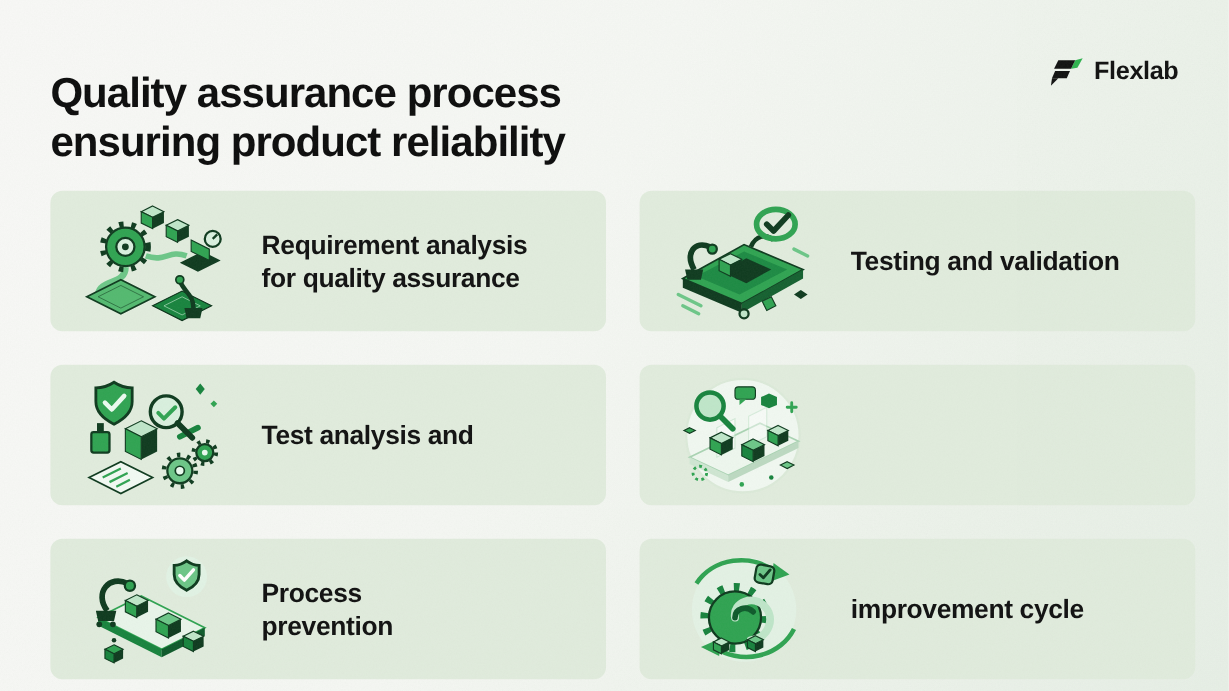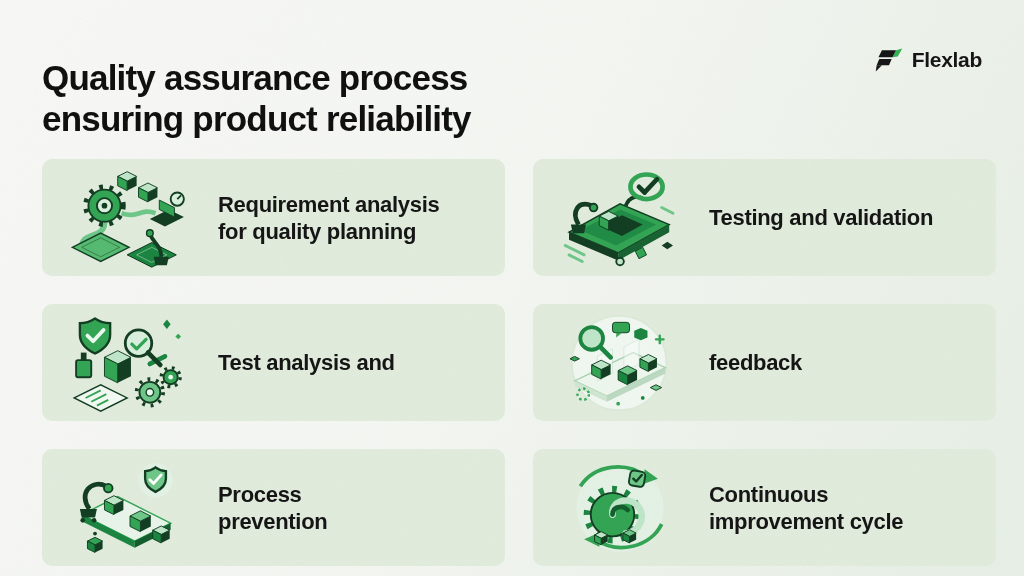--- a/index.html
+++ b/index.html
@@ -90,21 +90,21 @@
         <line x1="115" y1="35" x2="119" y2="31" stroke="#0e3a1e" stroke-width="2"></line>
         <polygon points="62,94 88,81 114,94 88,107" fill="#17833d" stroke="#062d15"></polygon>
         <polygon points="72,94 88,86 104,94 88,102" fill="none" stroke="#bfe6c9" stroke-width="0.8" opacity="0.7"></polygon>
         <path d="M98,96 C98,84 90,82 86,72" fill="none" stroke="#0e3a1e" stroke-width="4"></path>
         <circle cx="86" cy="71" r="3.5" fill="#2fa351" stroke="#0e3a1e" stroke-width="1.5"></circle>
         <polygon points="90,96 106,96 104,105 92,105" fill="#0e3a1e"></polygon>
       </svg>
     </div>
     <div class="card-text">
       <div>Requirement analysis</div>
-      <div>for quality planning</div>
+      <div>for quality assurance</div>
     </div>
   </div>
 
   <div class="card">
     <div class="card-icon">
       <svg viewBox="0 0 130 110" aria-hidden="true">
         <path d="M6,84 l20,10 M10,94 l14,7" stroke="#6cc687" stroke-width="3" stroke-linecap="round"></path>
         <path d="M108,44 l12,6" stroke="#6cc687" stroke-width="3" stroke-linecap="round"></path>
         <polygon points="10,70 64,40 116,62 62,92" fill="#2fa351" stroke="#0e3a1e" stroke-width="1.5"></polygon>
         <polygon points="22,68 64,46 102,62 60,84" fill="#1c8a43"></polygon>
@@ -186,21 +186,20 @@
         <polygon points="86,18 93,21 93,28 86,31 79,28 79,21" fill="#17833d"></polygon>
         <path d="M102,30 h8 M106,26 v8" stroke="#2fa351" stroke-width="2.5" stroke-linecap="round"></path>
         <circle cx="25" cy="88" r="6" fill="none" stroke="#2fa351" stroke-width="2.5" stroke-dasharray="2.5 3"></circle>
         <polygon points="102,78 108,81 102,84 96,81" fill="#6cc687" stroke="#0e3a1e"></polygon>
         <polygon points="16,48 21,50.5 16,53 11,50.5" fill="#2fa351" stroke="#0e3a1e"></polygon>
         <circle cx="62" cy="98" r="2" fill="#2fa351"></circle>
         <circle cx="88" cy="92" r="2" fill="#17833d"></circle>
       </svg>
     </div>
     <div class="card-text">
-      <div>feedback</div>
     </div>
   </div>
 
   <div class="card">
     <div class="card-icon">
       <svg viewBox="0 0 130 110" aria-hidden="true">
         <circle cx="92" cy="26" r="18" fill="#e2f3e5"></circle>
         <polygon points="14,62 52,43 108,71 70,90" fill="#e9f5ea" stroke="#2fa351" stroke-width="1.5"></polygon>
         <polygon points="14,62 70,90 70,97 14,69" fill="#17833d"></polygon>
         <polygon points="70,90 108,71 108,78 70,97" fill="#0e5a2b"></polygon>
@@ -248,21 +247,20 @@
         <path d="M78,24 l3,3 l6,-7" fill="none" stroke="#0e3a1e" stroke-width="2.5" stroke-linecap="round" stroke-linejoin="round"></path>
         <polygon points="44,80 51,83.5 44,87 37,83.5" fill="#bfe6c9" stroke="#0e3a1e"></polygon>
         <polygon points="37,83.5 44,87 44,94 37,90.5" fill="#2fa351" stroke="#0e3a1e"></polygon>
         <polygon points="51,83.5 44,87 44,94 51,90.5" fill="#0e3a1e"></polygon>
         <polygon points="74,78 81,81.5 74,85 67,81.5" fill="#6cc687" stroke="#0e3a1e"></polygon>
         <polygon points="67,81.5 74,85 74,92 67,88.5" fill="#17833d" stroke="#0e3a1e"></polygon>
         <polygon points="81,81.5 74,85 74,92 81,88.5" fill="#0e3a1e"></polygon>
       </svg>
     </div>
     <div class="card-text">
-      <div>Continuous</div>
       <div>improvement cycle</div>
     </div>
   </div>
 
 </div>
 
 <svg class="noise-overlay" width="1024" height="576" aria-hidden="true">
   <filter id="grain">
     <feTurbulence type="fractalNoise" baseFrequency="0.8" numOctaves="2" stitchTiles="stitch"></feTurbulence>
     <feColorMatrix type="matrix" values="0 0 0 0 0.45  0 0 0 0 0.50  0 0 0 0 0.45  0 0 0 0.12 0"></feColorMatrix>

